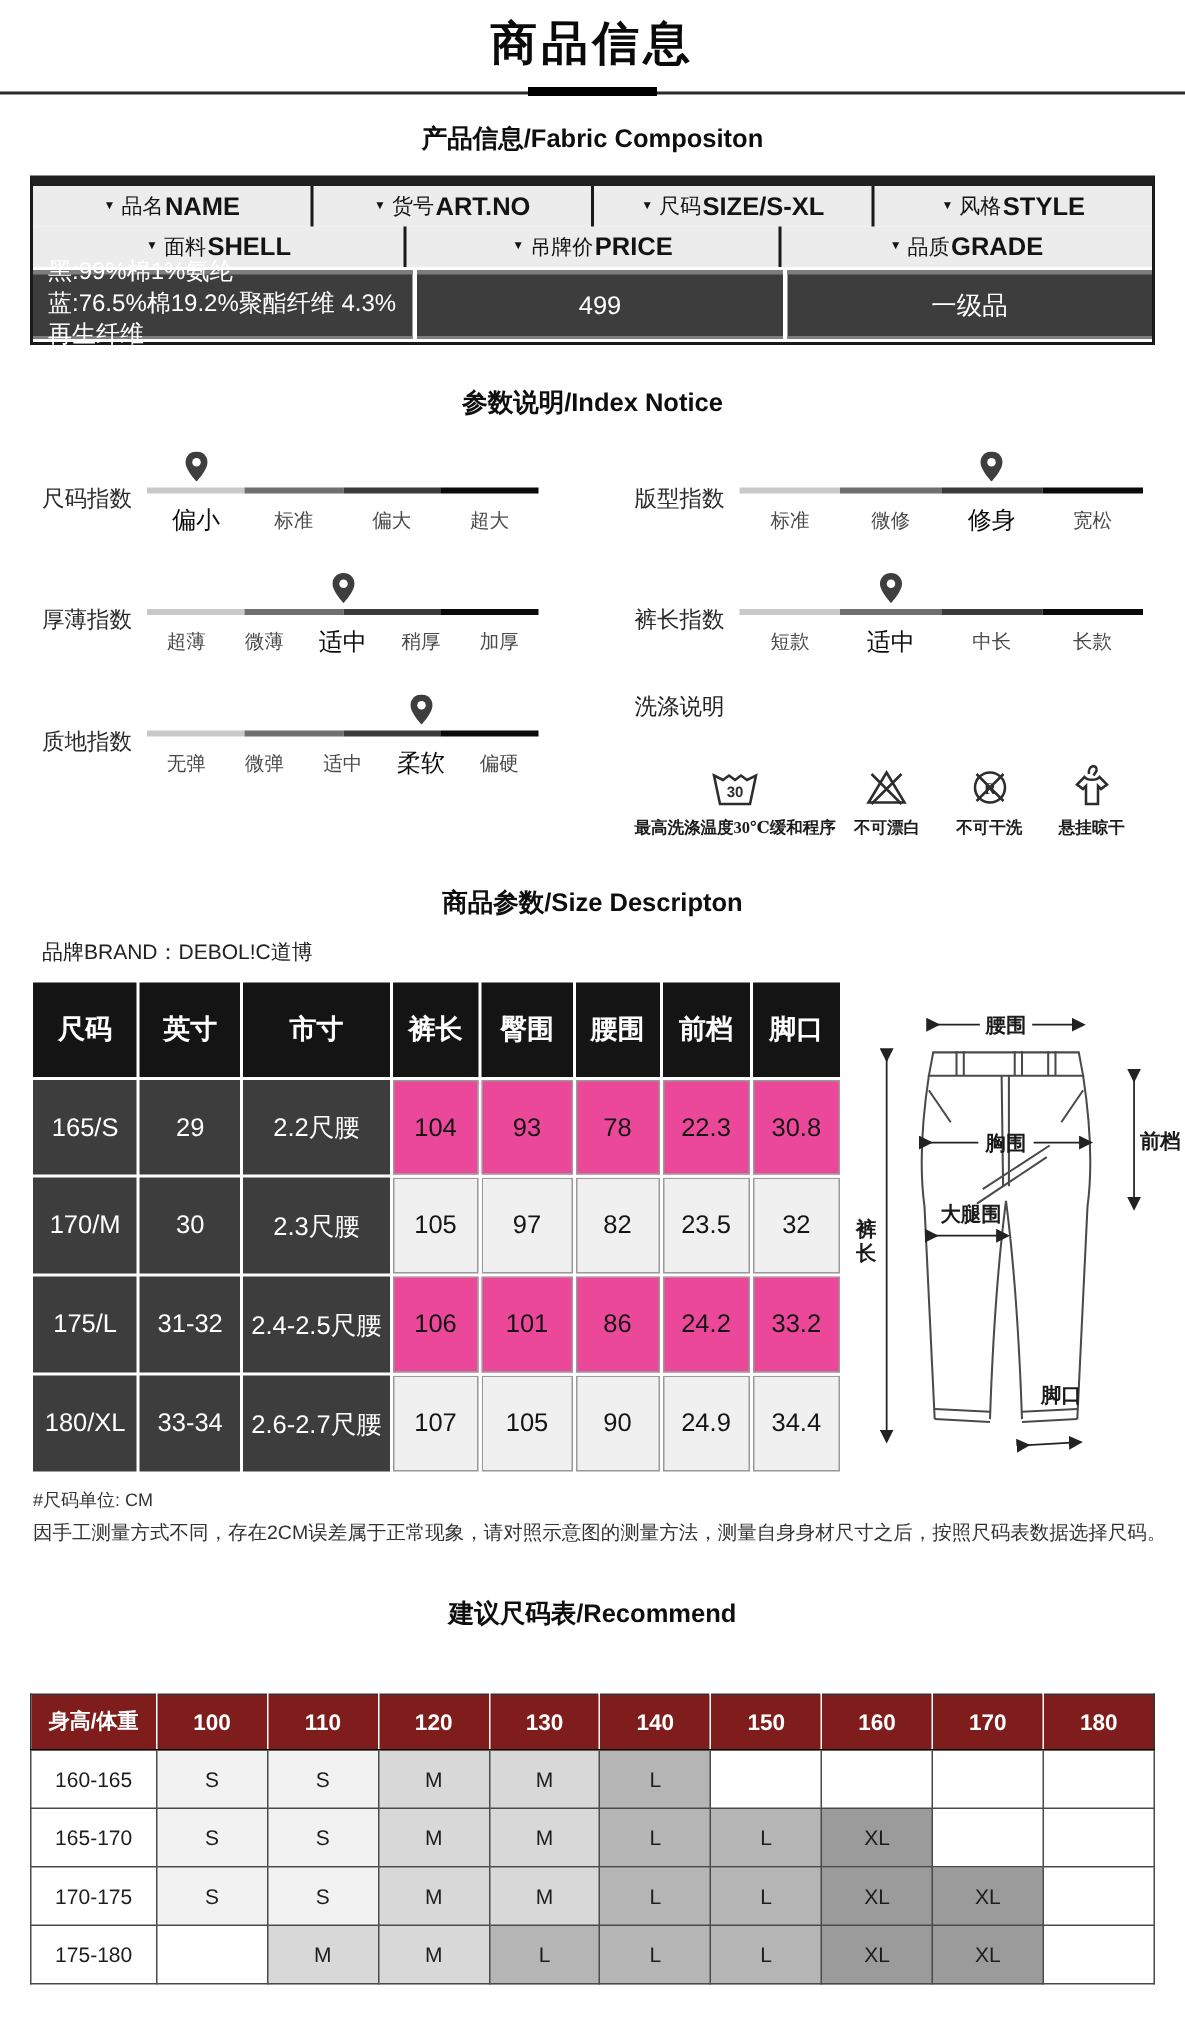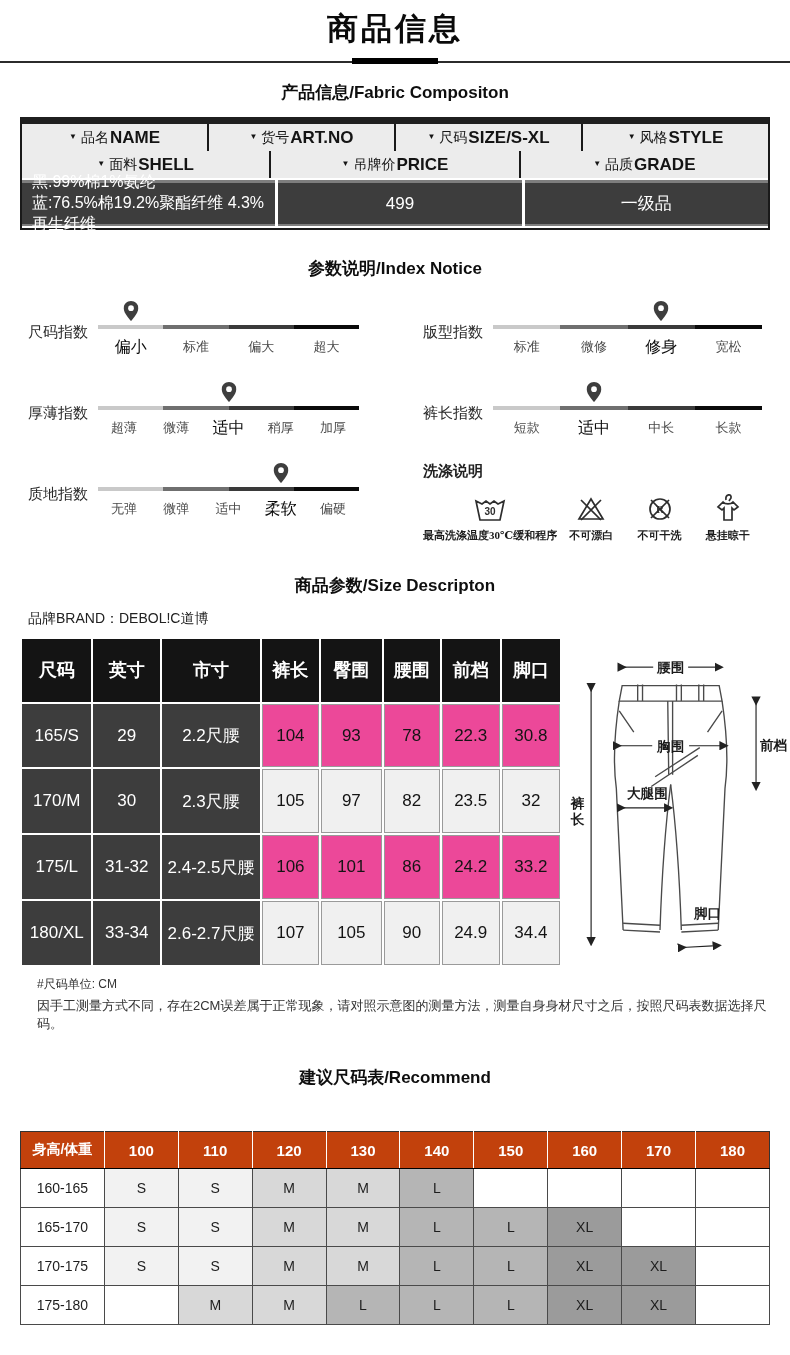--- a/index.html
+++ b/index.html
@@ -54,49 +54,49 @@
   .slider-area { flex:1; position:relative; padding-top:25px; }
   .slider-bar { display:flex; height:4px; }
   .slider-bar span { flex:1; }
   .pin { position:absolute; top:1px; transform:translateX(-50%); line-height:0; }
   .slider-labels { display:flex; margin-top:7px; height:22px; align-items:center; }
   .slider-labels span { flex:1; text-align:center; font-size:13px; color:#4a4a4a; white-space:nowrap; }
   .slider-labels span.active { font-weight:normal; font-size:16px; color:#0c0c0c; }
 
   
   .washing { margin-top:2px; }
-  .washing-title { font-size:15px; font-weight:bold; color:#222; margin-bottom:10px; }
+  .washing-title { font-size:15px; font-weight:normal; color:#222; margin-bottom:26px; }
   .washing-items { display:flex; align-items:flex-end; }
   .washing-item { flex:1; display:flex; flex-direction:column; align-items:center; }
   .washing-item.wide { flex:1.9; }
   .wicon { line-height:0; margin-bottom:5px; }
   .wlabel { font-family:"Liberation Serif","DejaVu Serif",serif; font-weight:bold; font-size:11px; color:#1c1c1c; white-space:nowrap; }
 
   
   .brand-line { padding-left:28px; font-size:14px; color:#222; margin-bottom:9px; }
   .size-flex { display:flex; padding-left:20px; }
   table.size-table { border-collapse:separate; border-spacing:2px; }
   table.size-table th {
     background:#141414; color:#fff; font-size:18px; font-weight:bold;
     height:54px; text-align:center;
   }
   table.size-table td { height:55px; text-align:center; font-size:17px; }
   table.size-table td.dk { background:#3d3d3d; color:#fff; }
   table.size-table td.lt { background:#ec4899; color:#141414; box-shadow:inset 0 0 0 1px #9a9a9a; }
   table.size-table td.lt-shade { background:#f0f0f0; color:#141414; box-shadow:inset 0 0 0 1px #9a9a9a; }
   .pants-diagram { flex:1; display:flex; justify-content:center; align-items:flex-start; padding-top:0; }
   .diag-text { font-family:"Liberation Serif","DejaVu Serif",serif; font-weight:bold; font-size:14px; fill:#1a1a1a; }
-  .notes { padding-left:22px; margin-top:9px;margin-left:15px; }
+  .notes { padding-left:22px; margin-top:9px; }
   .note1 { font-size:12px; color:#333; margin-bottom:4px; }
   .note2 { font-size:13px; color:#333; }
 
   
   table.rec-table { width:750px; margin:0 auto; border-collapse:collapse; border:1px solid #333; }
   table.rec-table th {
-    background:#c2410c; color:#fff; height:37px; text-align:center;
+    background:#7f1d1d; color:#fff; height:37px; text-align:center;
     font-size:15px; font-weight:bold; border-left:1px solid #fff; border-bottom:1px solid #000;
   }
   table.rec-table th:first-child { border-left:none; font-size:14px; }
   table.rec-table td {
     height:39px; text-align:center; font-size:14px; color:#1d1d1d;
     border:1px solid #4a4a4a; background:#fff;
   }
 </style>
 </head>
 <body>

